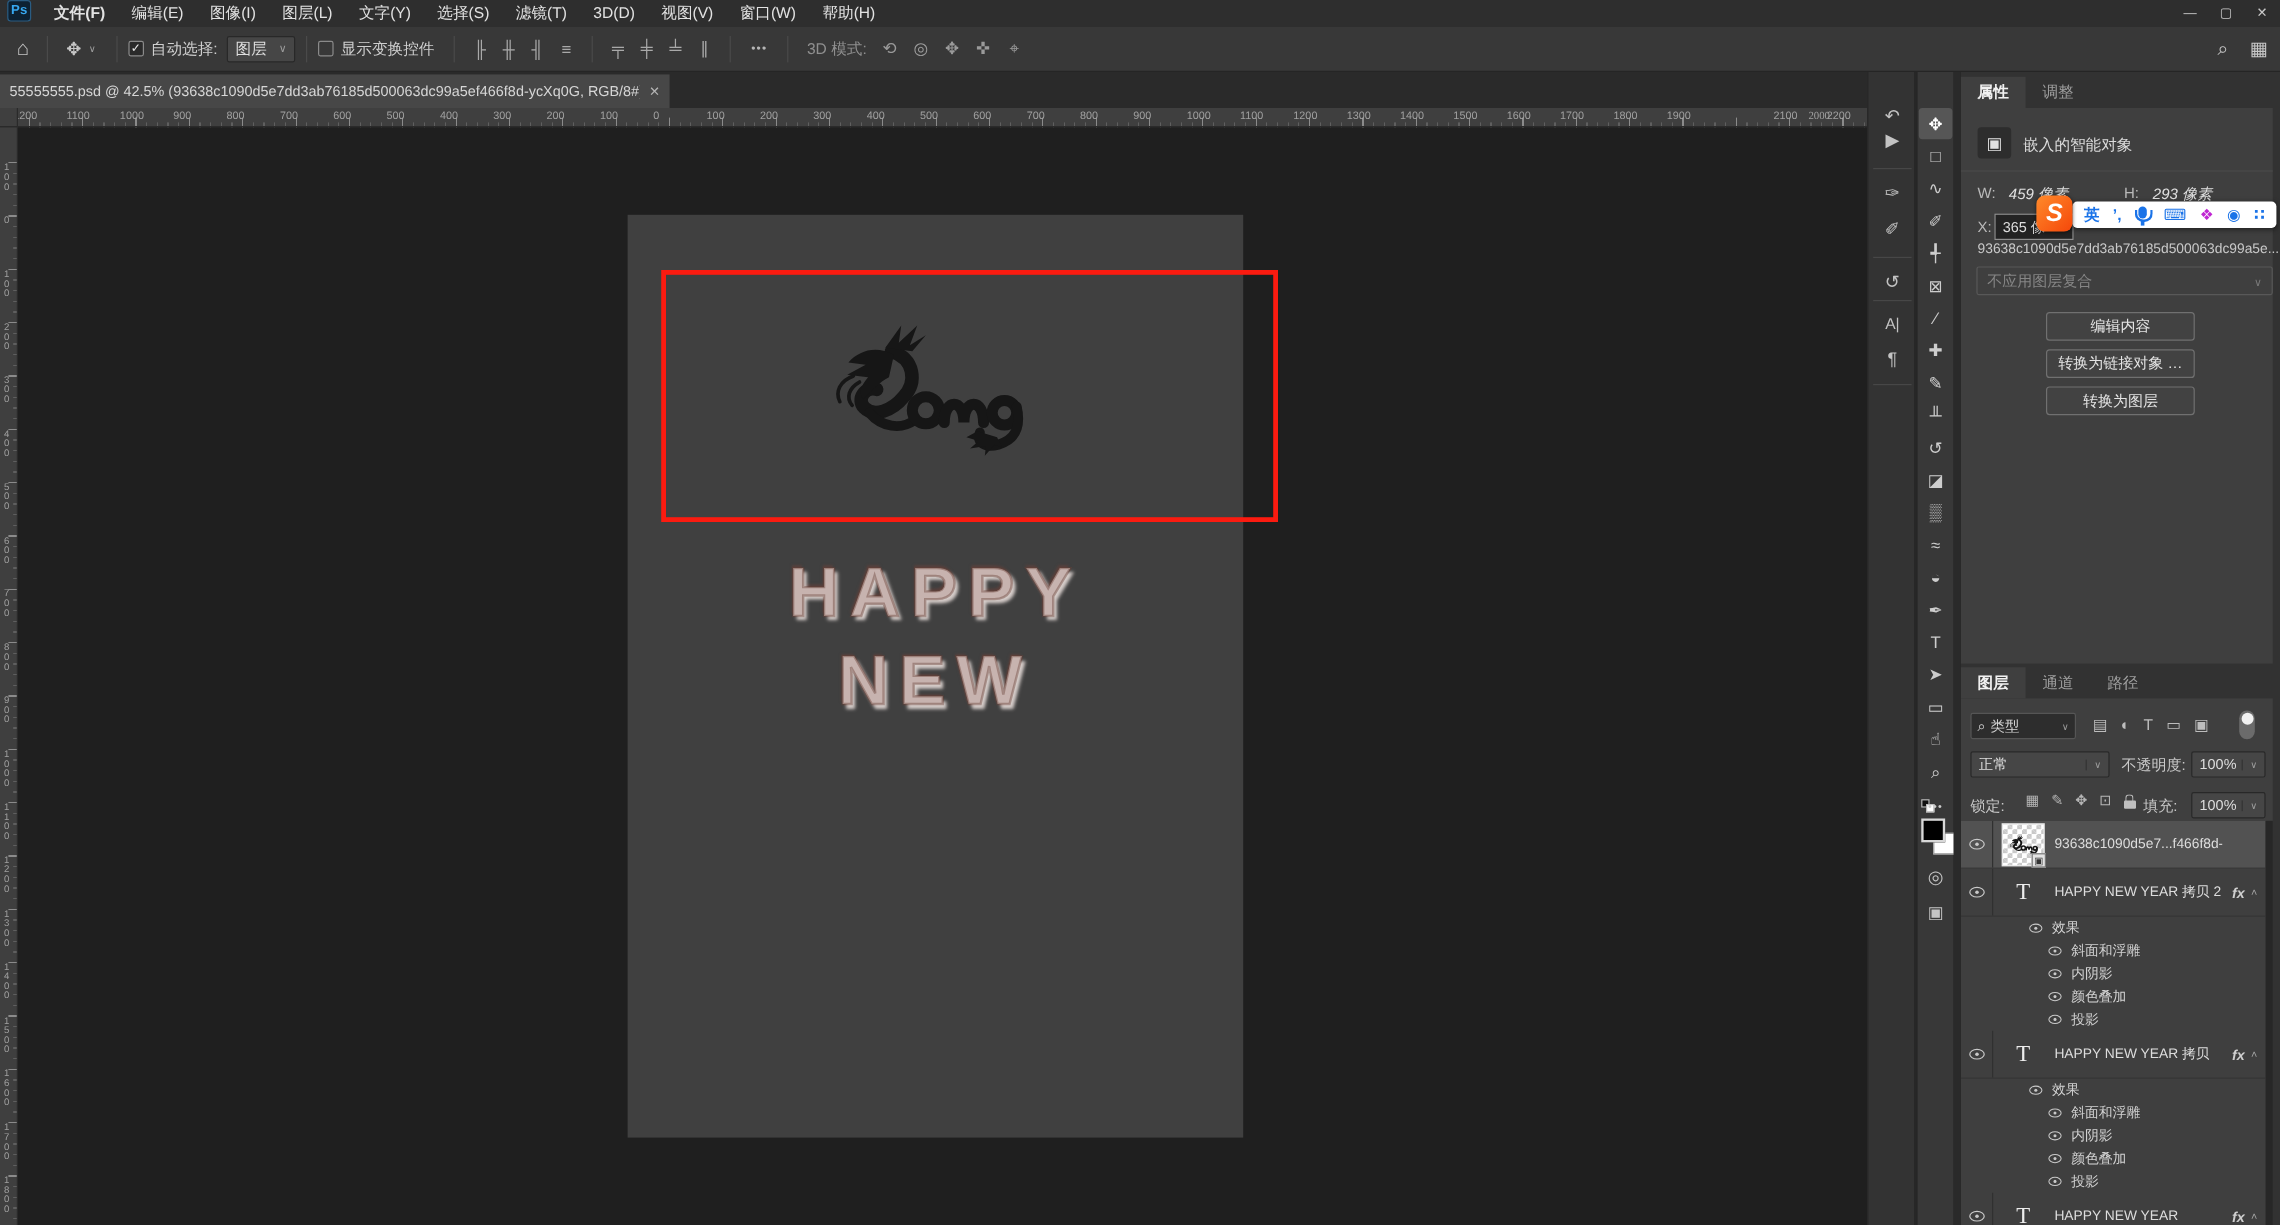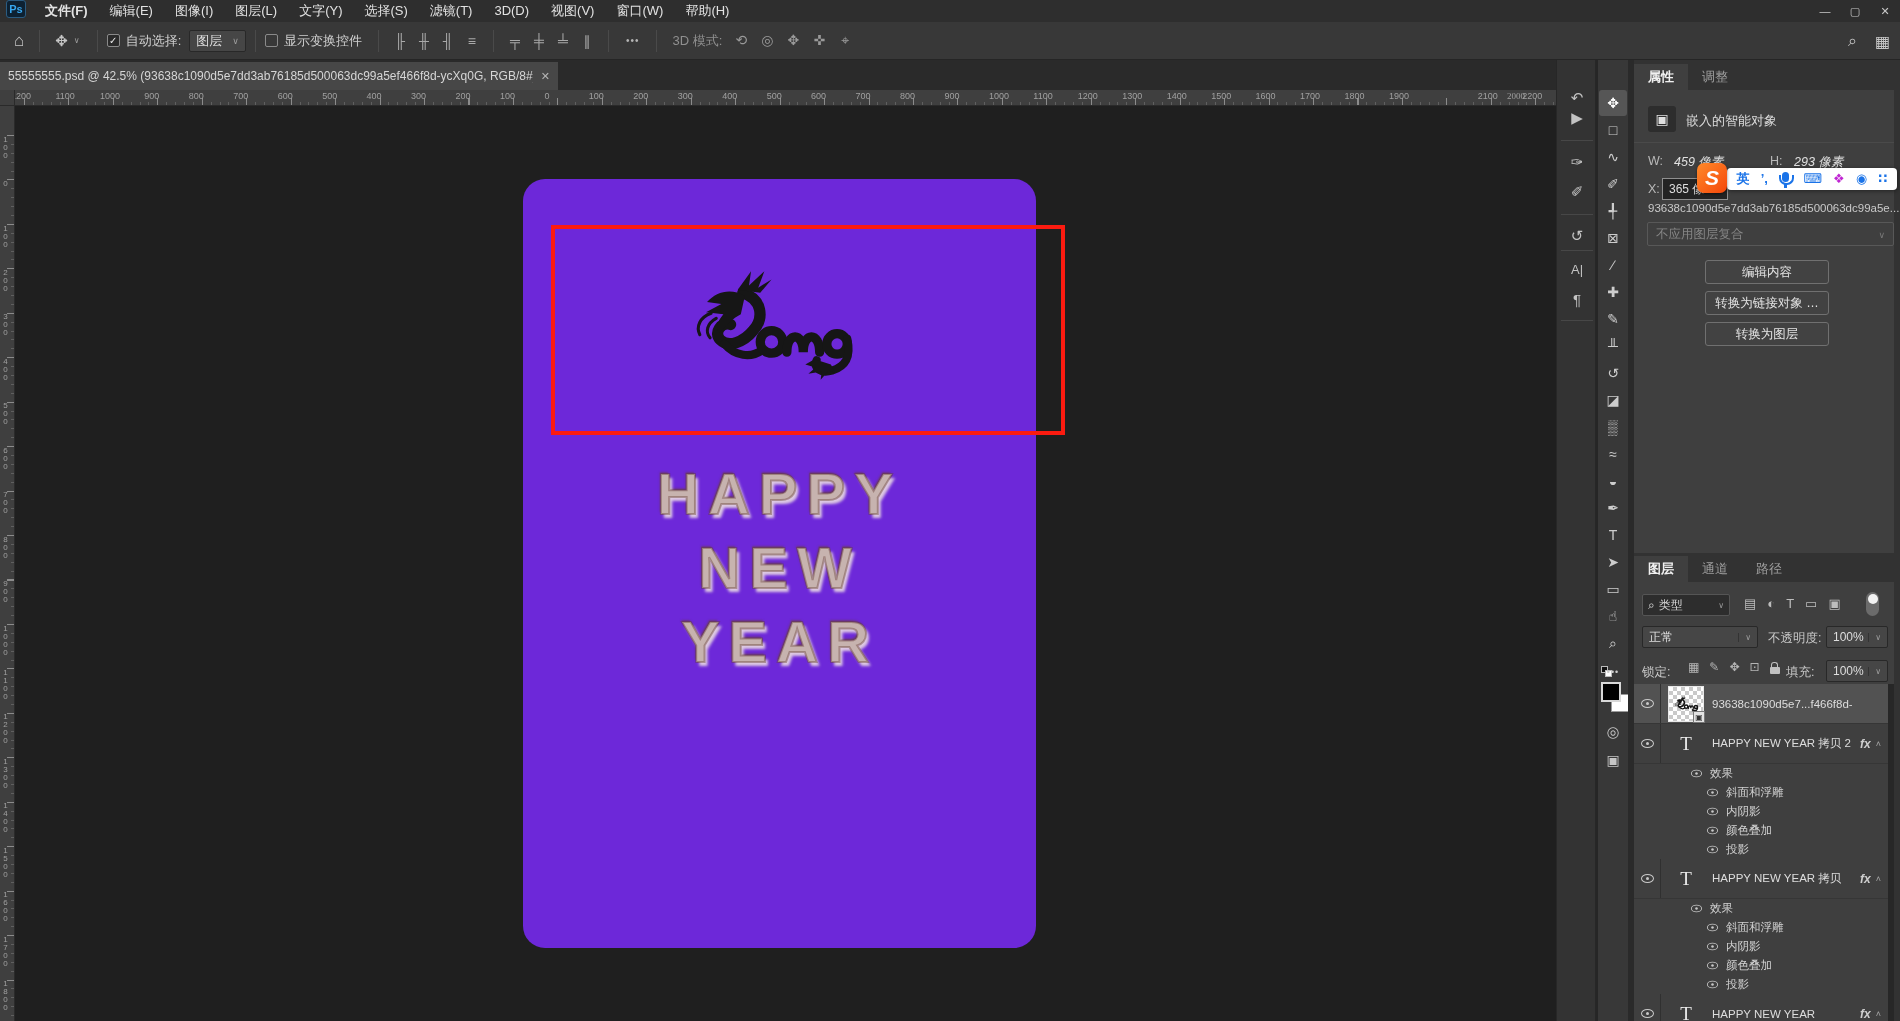--- a/index.html
+++ b/index.html
@@ -309,28 +309,27 @@
     <div class="vr-label" style="top: 606.45px;">1200</div>
     <div class="vr-label" style="top: 650.9px;">1300</div>
     <div class="vr-label" style="top: 695.35px;">1400</div>
     <div class="vr-label" style="top: 739.8px;">1500</div>
     <div class="vr-label" style="top: 784.25px;">1600</div>
     <div class="vr-label" style="top: 828.7px;">1700</div>
     <div class="vr-label" style="top: 873.15px;">1800</div>
   </div>
 
 <div id="canvas-area">
-  <div id="art-card" style="background: #6d28d9; border-radius: 22px;">
+  <div id="art-card" style="background: #404040;">
     <svg class="dragon" width="215" height="120" viewBox="0 0 210 115">
       <use href="#dragon-sym"></use>
     </svg>
     <div id="headline">
         <div>HAPPY</div>
         <div>NEW</div>
-        <div>YEAR</div>
       </div>
   </div>
   <div id="red-rect" style="border-color: rgb(251, 27, 16);"></div>
 </div>
 
 <div id="dock-strip"></div>
 <span class="collapse-arrows" style="left:1602px">«</span>
 <span class="collapse-arrows" style="left:1638px">«</span>
 
 <div id="left-dock">

